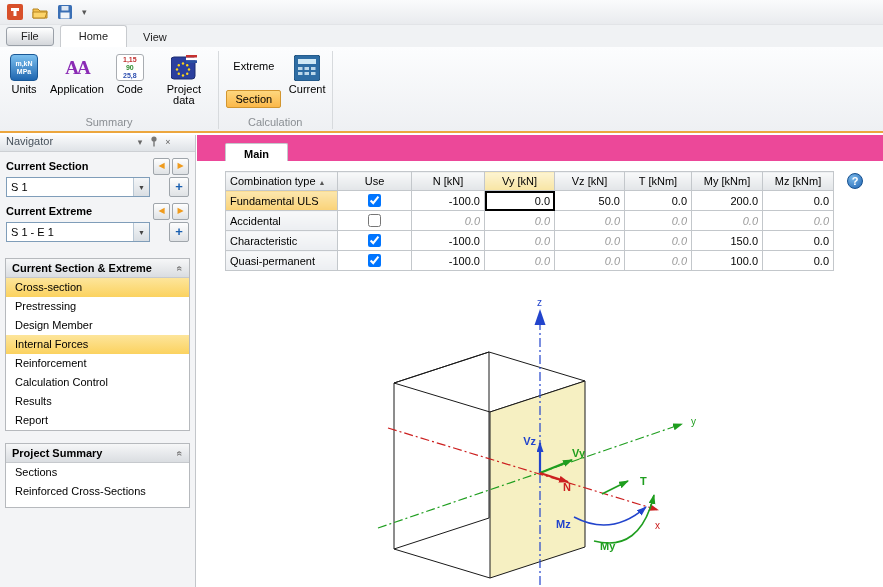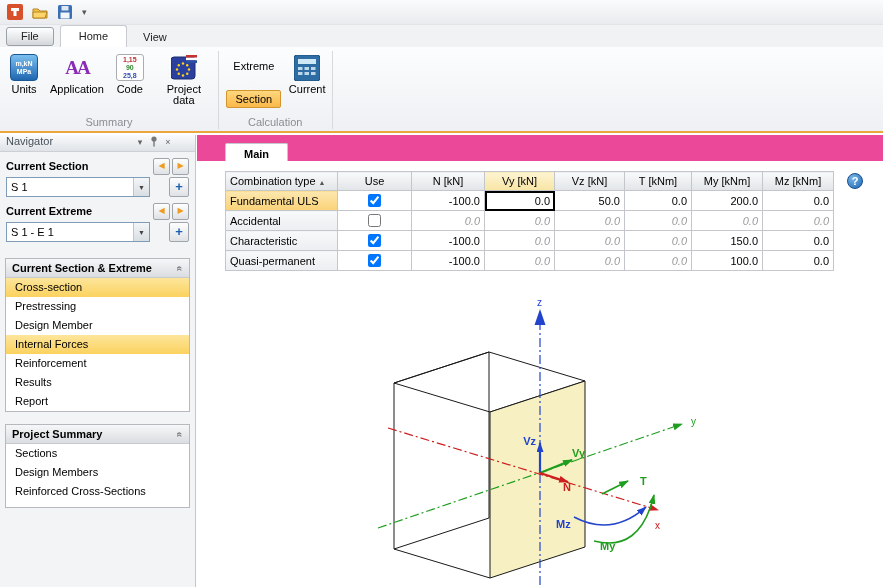--- a/index.html
+++ b/index.html
@@ -260,31 +260,31 @@
   <div class="group-box">
     <div class="group-header">
       <span class="gh-title">Current Section &amp; Extreme</span>
       <span class="chev">«</span>
     </div>
     <div class="nav-item hl">Cross-section</div>
     <div class="nav-item">Prestressing</div>
     <div class="nav-item">Design Member</div>
     <div class="nav-item hl">Internal Forces</div>
     <div class="nav-item">Reinforcement</div>
+    <div class="nav-item">Calculation Control</div>
     <div class="nav-item">Results</div>
     <div class="nav-item">Report</div>
   </div>
 
   <div class="group-box second">
     <div class="group-header">
       <span class="gh-title">Project Summary</span>
       <span class="chev">«</span>
     </div>
     <div class="nav-item">Sections</div>
-    <div class="nav-item">Design Members</div>
     <div class="nav-item">Reinforced Cross-Sections</div>
   </div>
 </div>
 
 <div class="doc-area">
   <div class="doc-tabbar">
     <div class="doc-tab">Main</div>
   </div>
   <div class="doc-content">
 

